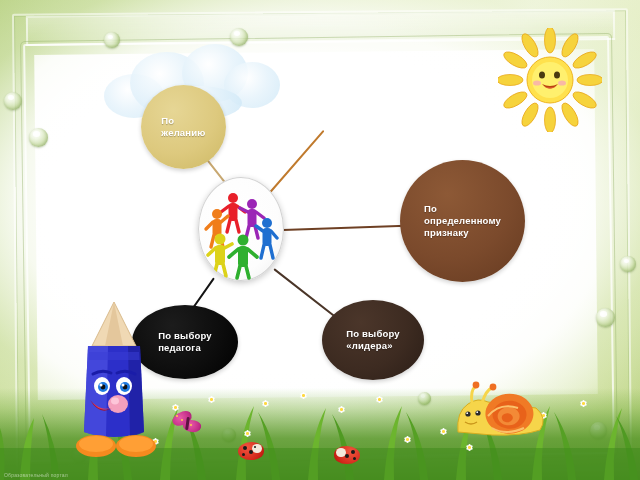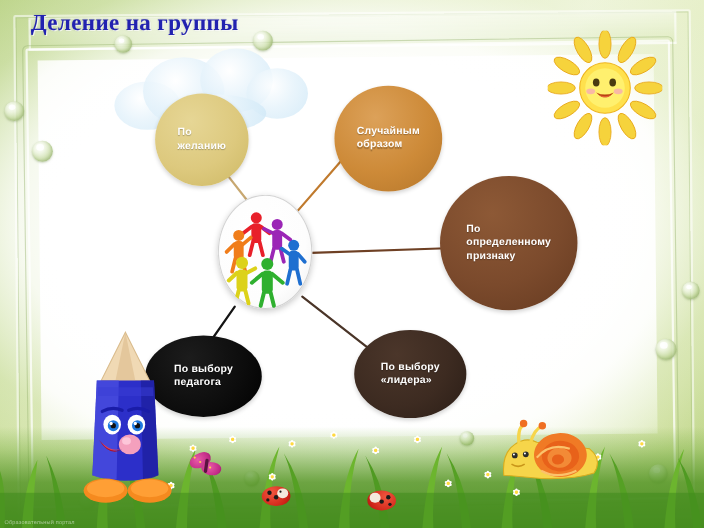--- a/index.html
+++ b/index.html
@@ -197,24 +197,20 @@
   <div class="edge" style="left:266px;top:196px;width:88px;background:#c07a2d;transform:rotate(-49deg);"></div>
   <div class="edge" style="left:282px;top:229px;width:125px;background:#6e4024;transform:rotate(-2deg);"></div>
   <div class="edge" style="left:274px;top:268px;width:86px;background:#4a3528;transform:rotate(38deg);"></div>
   <div class="edge" style="left:214px;top:277px;width:52px;background:#141414;transform:rotate(125deg);"></div>
 
   <div class="node" style="left:141px;top:85px;width:85px;height:84px;background:radial-gradient(circle at 38% 30%,#e6d695,#ddc97e 55%,#cdb863 100%);">
     <span class="node-label">По
 желанию</span>
   </div>
 
-  <div class="node" style="left:304px;top:78px;width:98px;height:96px;background:radial-gradient(circle at 38% 30%,#dca159,#cd8a38 55%,#b5762a 100%);">
-    <span class="node-label">Случайным
-образом</span>
-  </div>
 
   <div class="node" style="left:400px;top:160px;width:125px;height:122px;background:radial-gradient(circle at 38% 28%,#8d5936,#7b4a2c 55%,#653a20 100%);">
     <span class="node-label">По
 определенному
 признаку</span>
   </div>
 
   <div class="node" style="left:322px;top:300px;width:102px;height:80px;background:radial-gradient(circle at 38% 28%,#4b362a,#3d2b21 55%,#2a1d16 100%);">
     <span class="node-label">По выбору
 «лидера»</span>
@@ -469,17 +465,16 @@
       <path d="M28 100 q10 16 22 8 q-10 6 -22 -8 Z" fill="#a8112b"></path>
       <path d="M30 102 q8 11 18 6 q-9 3 -18 -6 Z" fill="#e0405e"></path>
 
       <ellipse cx="34" cy="146" rx="20" ry="11" fill="#f58a1f"></ellipse>
       <ellipse cx="74" cy="146" rx="20" ry="11" fill="#f58a1f"></ellipse>
       <ellipse cx="34" cy="144" rx="17" ry="8" fill="#ff9f35"></ellipse>
       <ellipse cx="74" cy="144" rx="17" ry="8" fill="#ff9f35"></ellipse>
     </svg>
   </div>
 
-  <div class="title">Деление на группы</div>
 
   <div class="watermark">Образовательный портал</div>
 
 </div>
 
 </body></html>

